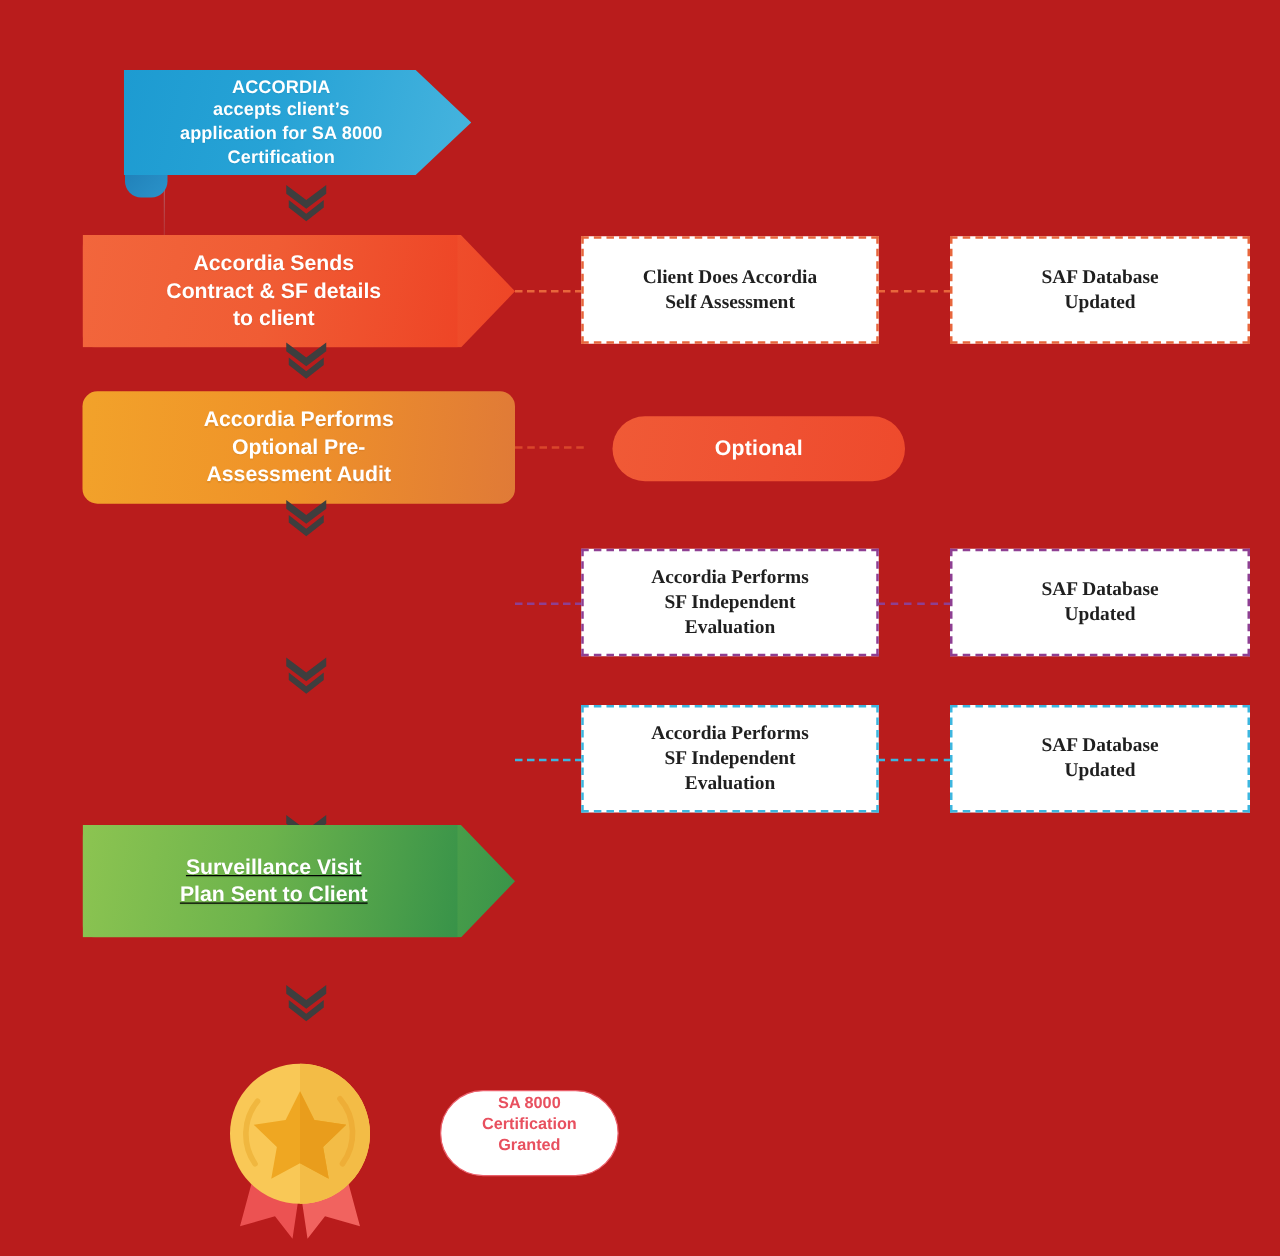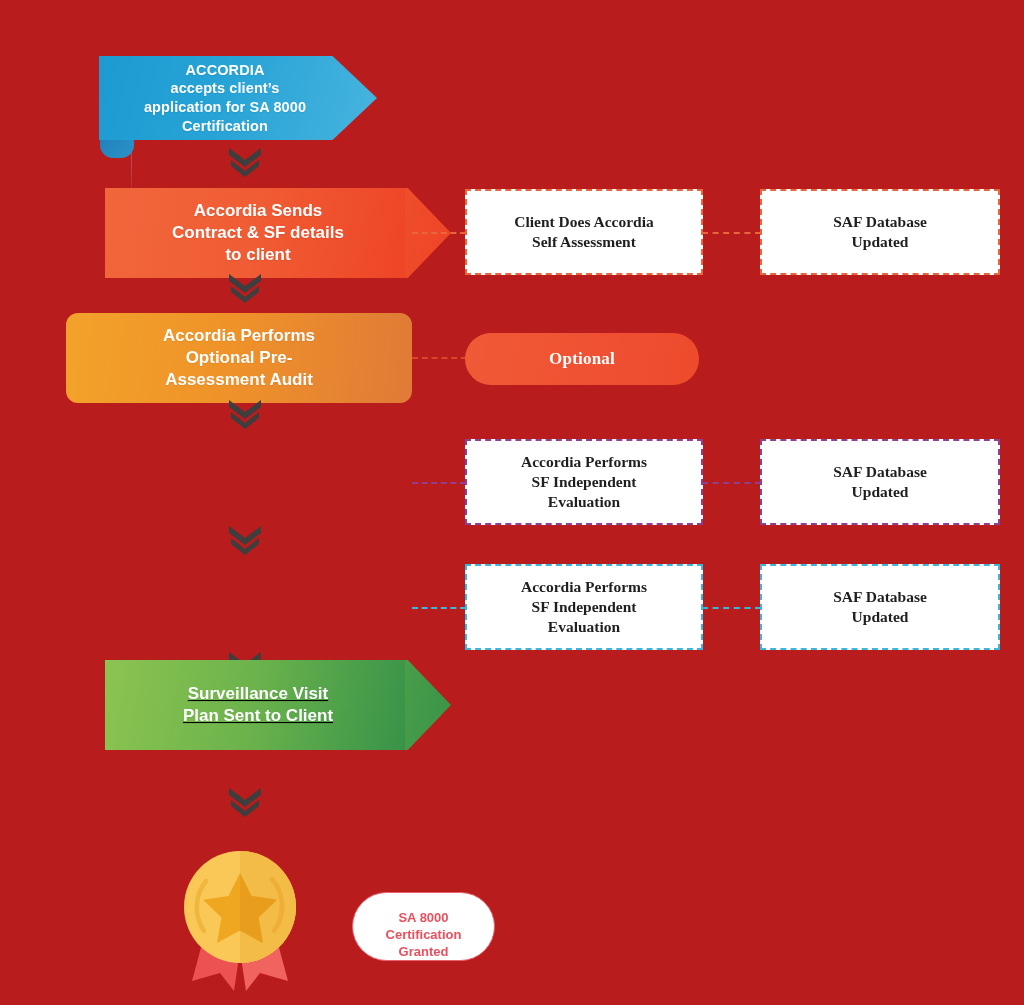--- a/index.html
+++ b/index.html
@@ -79,21 +79,20 @@
     display: flex;
     align-items: center;
     justify-content: center;
     border-radius: 10px;
   }
   .step.chev {
     -webkit-clip-path: polygon(0 0, 87.5% 0, 100% 50%, 87.5% 100%, 0 100%);
     clip-path: polygon(0 0, 87.5% 0, 100% 50%, 87.5% 100%, 0 100%);
     border-radius: 0;
     width: 346px;
-    margin-left: 39px;
   }
   
   .step.chev::before {
     content: "";
     position: absolute;
     left: 0; top: 0;
     width: 300px; height: 100%;
     border-radius: 10px 0 0 10px;
     background: inherit;
   }
@@ -175,27 +174,27 @@
     letter-spacing: .2px;
   }
 
   
   .medal { position: absolute; left: 176px; top: 845px; width: 128px; height: 148px; }
 
   
   .cert-pill {
     position: absolute;
     left: 352px;
-    top: 892px;
+    top: 872px;
     width: 143px;
     height: 69px;
     border: 1.6px solid #ea5f6a;
     border-radius: 999px;
     display: flex;
-    align-items: flex-end;
+    align-items: flex-start;
     justify-content: center;
     background: #ffffff;
   }
   .cert-text {
     color: #e8505f;
     font-size: 13px;
     font-weight: bold;
     text-align: center;
     line-height: 1.32;
     white-space: pre-line;
@@ -246,21 +245,21 @@
       <path d="M6 14 L20 25 L34 14 L34 20 L20 31 L6 20 Z" fill="#3e3e3e"></path>
     </svg>
   </div>
 
   <div class="rounded-step" style="top:313px; background:linear-gradient(95deg,#f2a22a 0%,#ef9229 48%,#e07a37 100%);">
     <div class="step-label multi" style="padding-right:0">Accordia Performs
 Optional Pre-
 Assessment Audit</div>
   </div>
   <div class="dash-line" style="left:412px; top:357px; width:55px; border-color:#d9462b;"></div>
-  <div class="pill" style="left:465px; top:333px; width:234px; height:52px;font-family:Liberation Serif, serif;">
+  <div class="pill" style="left:490px; top:333px; width:234px; height:52px;">
     <div class="pill-text">Optional</div>
   </div>
 
   <div class="connector" style="top:398px">
     <svg width="40" height="34" viewBox="0 0 40 34" aria-hidden="true">
       <path d="M4 2 L20 14 L36 2 L36 9 L20 21 L4 9 Z" fill="#3e3e3e"></path>
       <path d="M6 14 L20 25 L34 14 L34 20 L20 31 L6 20 Z" fill="#3e3e3e"></path>
     </svg>
   </div>
 

